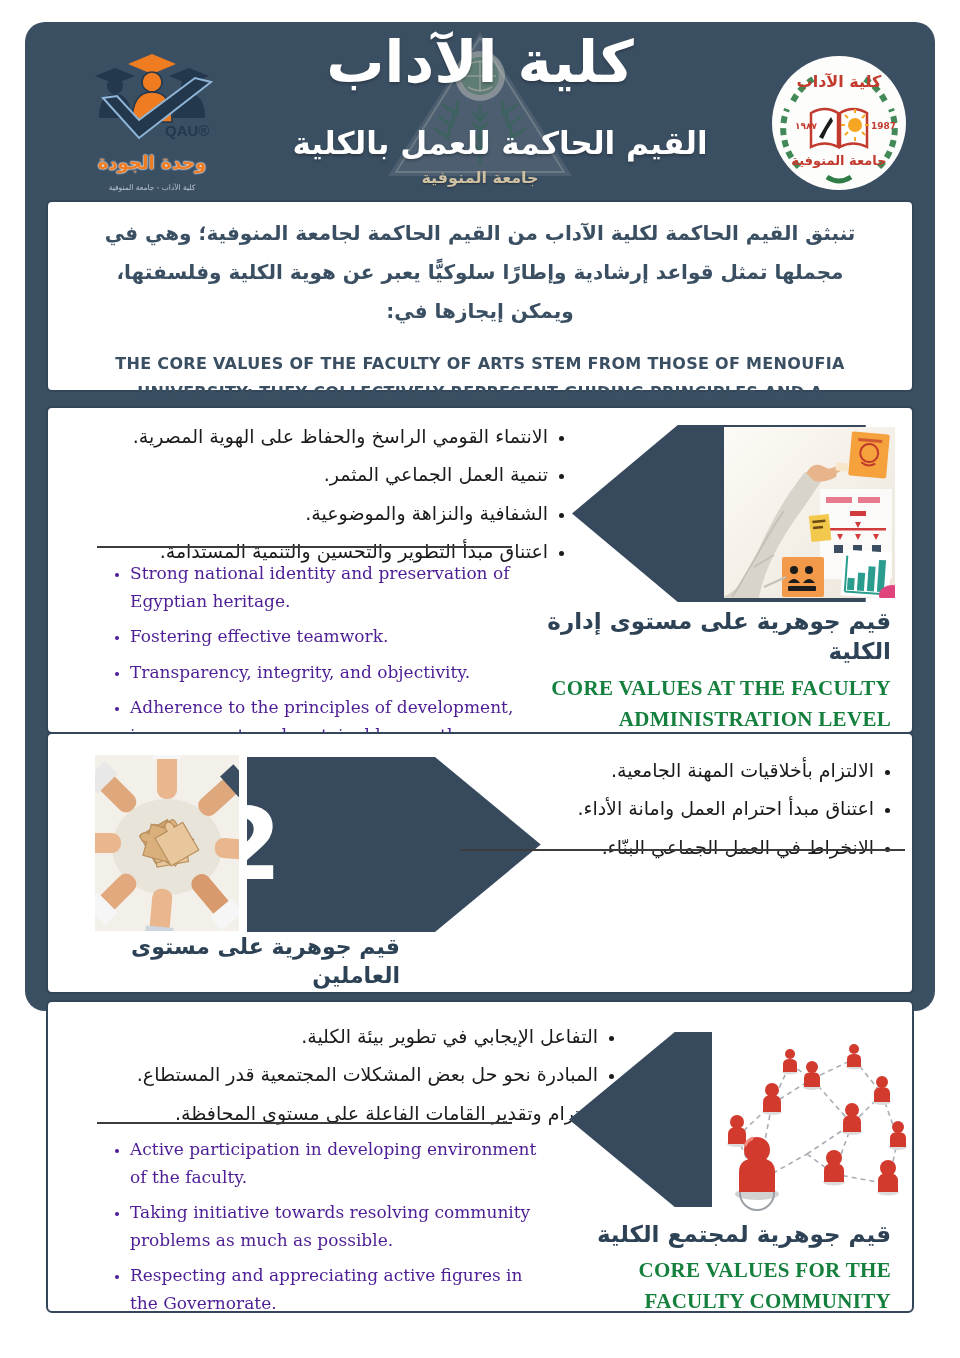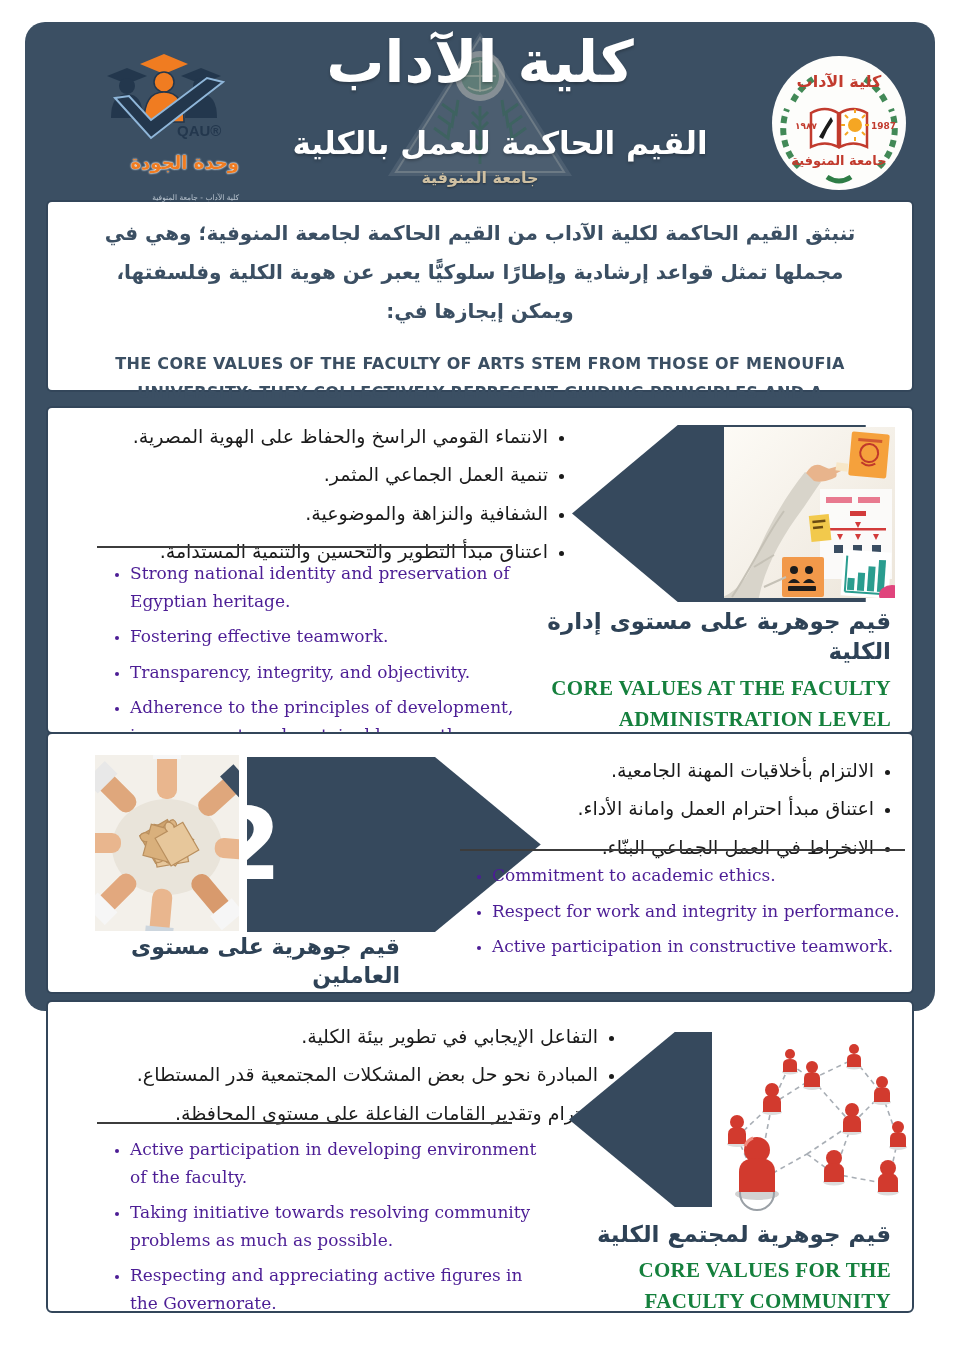--- a/index.html
+++ b/index.html
@@ -26,24 +26,24 @@
     position: absolute; left: 0; right: 0; top: 103px; z-index: 2;
     text-align: center; color: #fff; font-size: 31px; font-weight: bold; direction: rtl;
     text-shadow: 0 2px 3px rgba(0,0,0,.25);
     padding-left: 40px;
   }
   .univ-badge {
     position: absolute; left: 0; right: 0; top: 146px; z-index: 2;
     text-align: center; color: #cfc0a2; font-size: 16px; font-weight: bold; direction: rtl;
     text-shadow: 0 1px 2px rgba(0,0,0,.4);
   }
-  .qau { position: absolute; left: 64px; top: 24px; width: 150px; text-align: right; z-index: 2; }
+  .qau { position: absolute; left: 52px; top: 24px; width: 150px; text-align: center; z-index: 2; }
   .qau-name { color: #f07c21; font-weight: bold; font-size: 18px; direction: rtl;
     text-shadow: 0 0 2px #fff, 0 0 2px #fff; letter-spacing: 1px; margin-top: -2px; }
-  .qau-sub { color: #b9c4cf; font-size: 7.5px; direction: rtl; margin-top: 20px; }
+  .qau-sub { color: #b9c4cf; font-size: 7.5px; direction: rtl; margin-top: 10px; }
   .flogo { position: absolute; right: 28px; top: 33px; width: 136px; height: 136px; z-index: 2; }
   
   .panel {
     position: absolute; left: 21px; width: 868px; background: #ffffff;
     border: 2px solid #33465a; border-radius: 6px;
   }
   .p-intro { top: 178px; height: 192px; padding: 12px 40px 0; text-align: center; }
   .p-s1 { top: 384px; height: 328px; }
   .p-s2 { top: 710px; height: 262px; }
   .p-s3 { top: 978px; height: 313px; }
@@ -313,25 +313,20 @@
     <div class="arrow arrow-right abs" style="left:199px; top:23px; width:157px; height:175px;">
       <span>2</span>
     </div>
 
     <ul class="ar abs" style="top:22px; right:14px; width:440px;">
       <li>الالتزام بأخلاقيات المهنة الجامعية.</li>
       <li>اعتناق مبدأ احترام العمل وامانة الأداء.</li>
       <li>الانخراط في العمل الجماعي البنّاء.</li>
     </ul>
     <div class="rule" style="top:115px; left:412px; width:445px;"></div>
-    <ul class="en abs" style="top:128px; left:418px; width:448px;">
-      <li>Commitment to academic ethics.</li>
-      <li>Respect for work and integrity in performance.</li>
-      <li>Active participation in constructive teamwork.</li>
-    </ul>
 
     <div class="cap-right" style="top:199px; left:40px; width:312px;">
       <div class="cap-ar" style="font-size:22px;">قيم جوهرية على مستوى العاملين</div>
       <div class="cap-en" style="margin-top:3px; text-align:center;">CORE VALUES FOR FACULTY STAFF</div>
     </div>
   </section>
 
   <section class="panel p-s3">
     <ul class="ar abs" style="top:20px; right:290px; width:520px;">
       <li>التفاعل الإيجابي في تطوير بيئة الكلية.</li>

